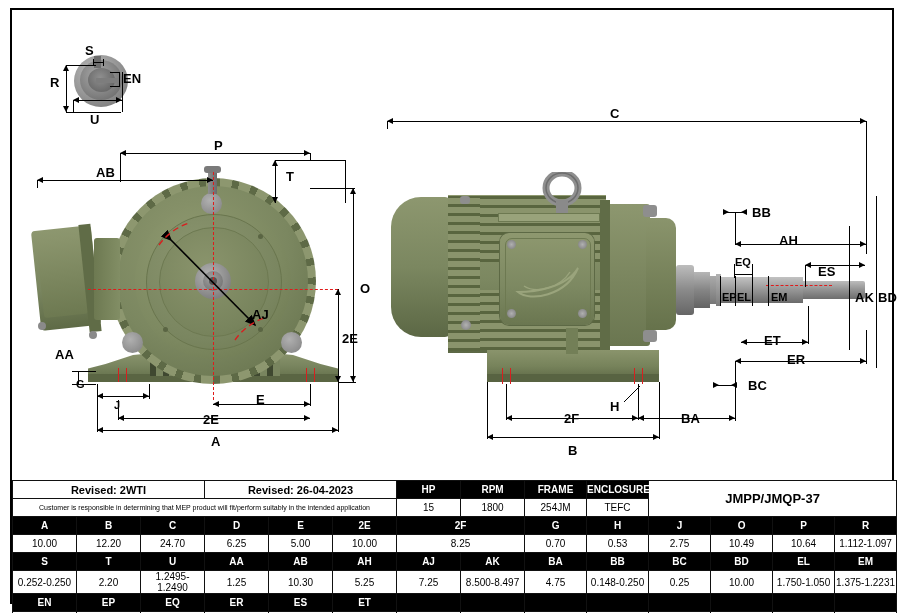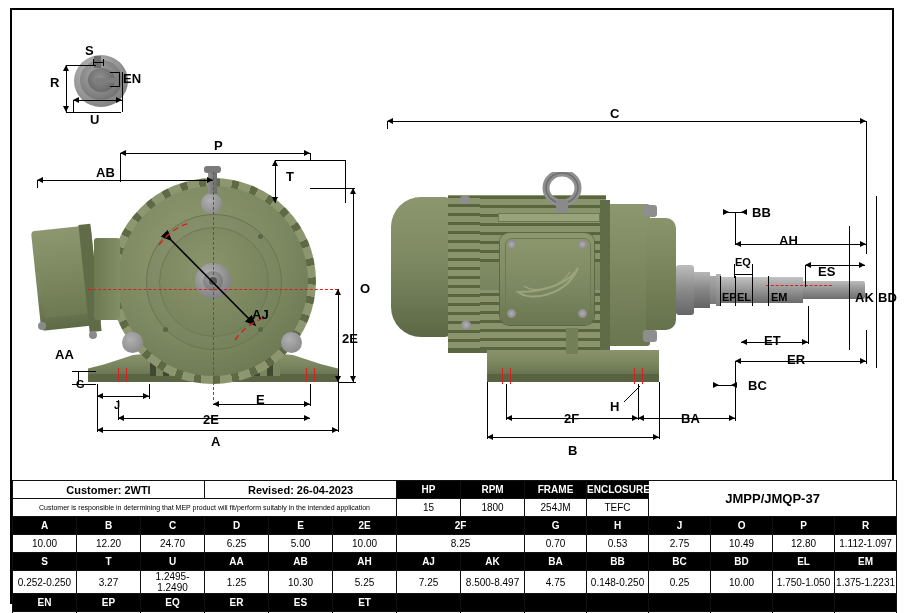--- a/index.html
+++ b/index.html
@@ -376,21 +376,21 @@
         <col style="width:64px">
         <col style="width:62px">
       <col style="width:62px">
         <col style="width:62px">
         <col style="width:62px">
       <col style="width:62px">
         <col style="width:62px">
     </colgroup>
     <tbody>
       <tr>
-        <td class="ver" colspan="3">Customer: 2WTI</td>
+        <td class="ver" colspan="3">Revised: 2WTI</td>
         <td class="ver" colspan="3">Revised: 26-04-2023</td>
         <td class="hdr">HP</td>
         <td class="hdr">RPM</td>
         <td class="hdr">FRAME</td>
         <td class="hdr">ENCLOSURE</td>
         <td class="big" rowspan="2" colspan="4">JMPP/JMQP-37</td>
       </tr>
       <tr>
         <td class="note" colspan="6">Customer is responsible in determining that MEP product will fit/perform suitably in the intended application</td>
         <td class="val">15</td>
@@ -419,21 +419,21 @@
         <td class="val">12.20</td>
         <td class="val">24.70</td>
         <td class="val">6.25</td>
         <td class="val">5.00</td>
         <td class="val">10.00</td>
         <td class="val" colspan="2">8.25</td>
         <td class="val">0.70</td>
         <td class="val">0.53</td>
         <td class="val">2.75</td>
         <td class="val">10.49</td>
-        <td class="val">12.80</td>
+        <td class="val">10.64</td>
         <td class="val">1.112-1.097</td>
       </tr>
 
       <tr>
         <td class="hdr">S</td>
         <td class="hdr">T</td>
         <td class="hdr">U</td>
         <td class="hdr">AA</td>
         <td class="hdr">AB</td>
         <td class="hdr">AH</td>
@@ -441,21 +441,21 @@
         <td class="hdr">AK</td>
         <td class="hdr">BA</td>
         <td class="hdr">BB</td>
         <td class="hdr">BC</td>
         <td class="hdr">BD</td>
         <td class="hdr">EL</td>
         <td class="hdr">EM</td>
       </tr>
       <tr>
         <td class="val">0.252-0.250</td>
-        <td class="val">3.27</td>
+        <td class="val">2.20</td>
         <td class="val">1.2495-1.2490</td>
         <td class="val">1.25</td>
         <td class="val">10.30</td>
         <td class="val">5.25</td>
         <td class="val">7.25</td>
         <td class="val">8.500-8.497</td>
         <td class="val">4.75</td>
         <td class="val">0.148-0.250</td>
         <td class="val">0.25</td>
         <td class="val">10.00</td>

